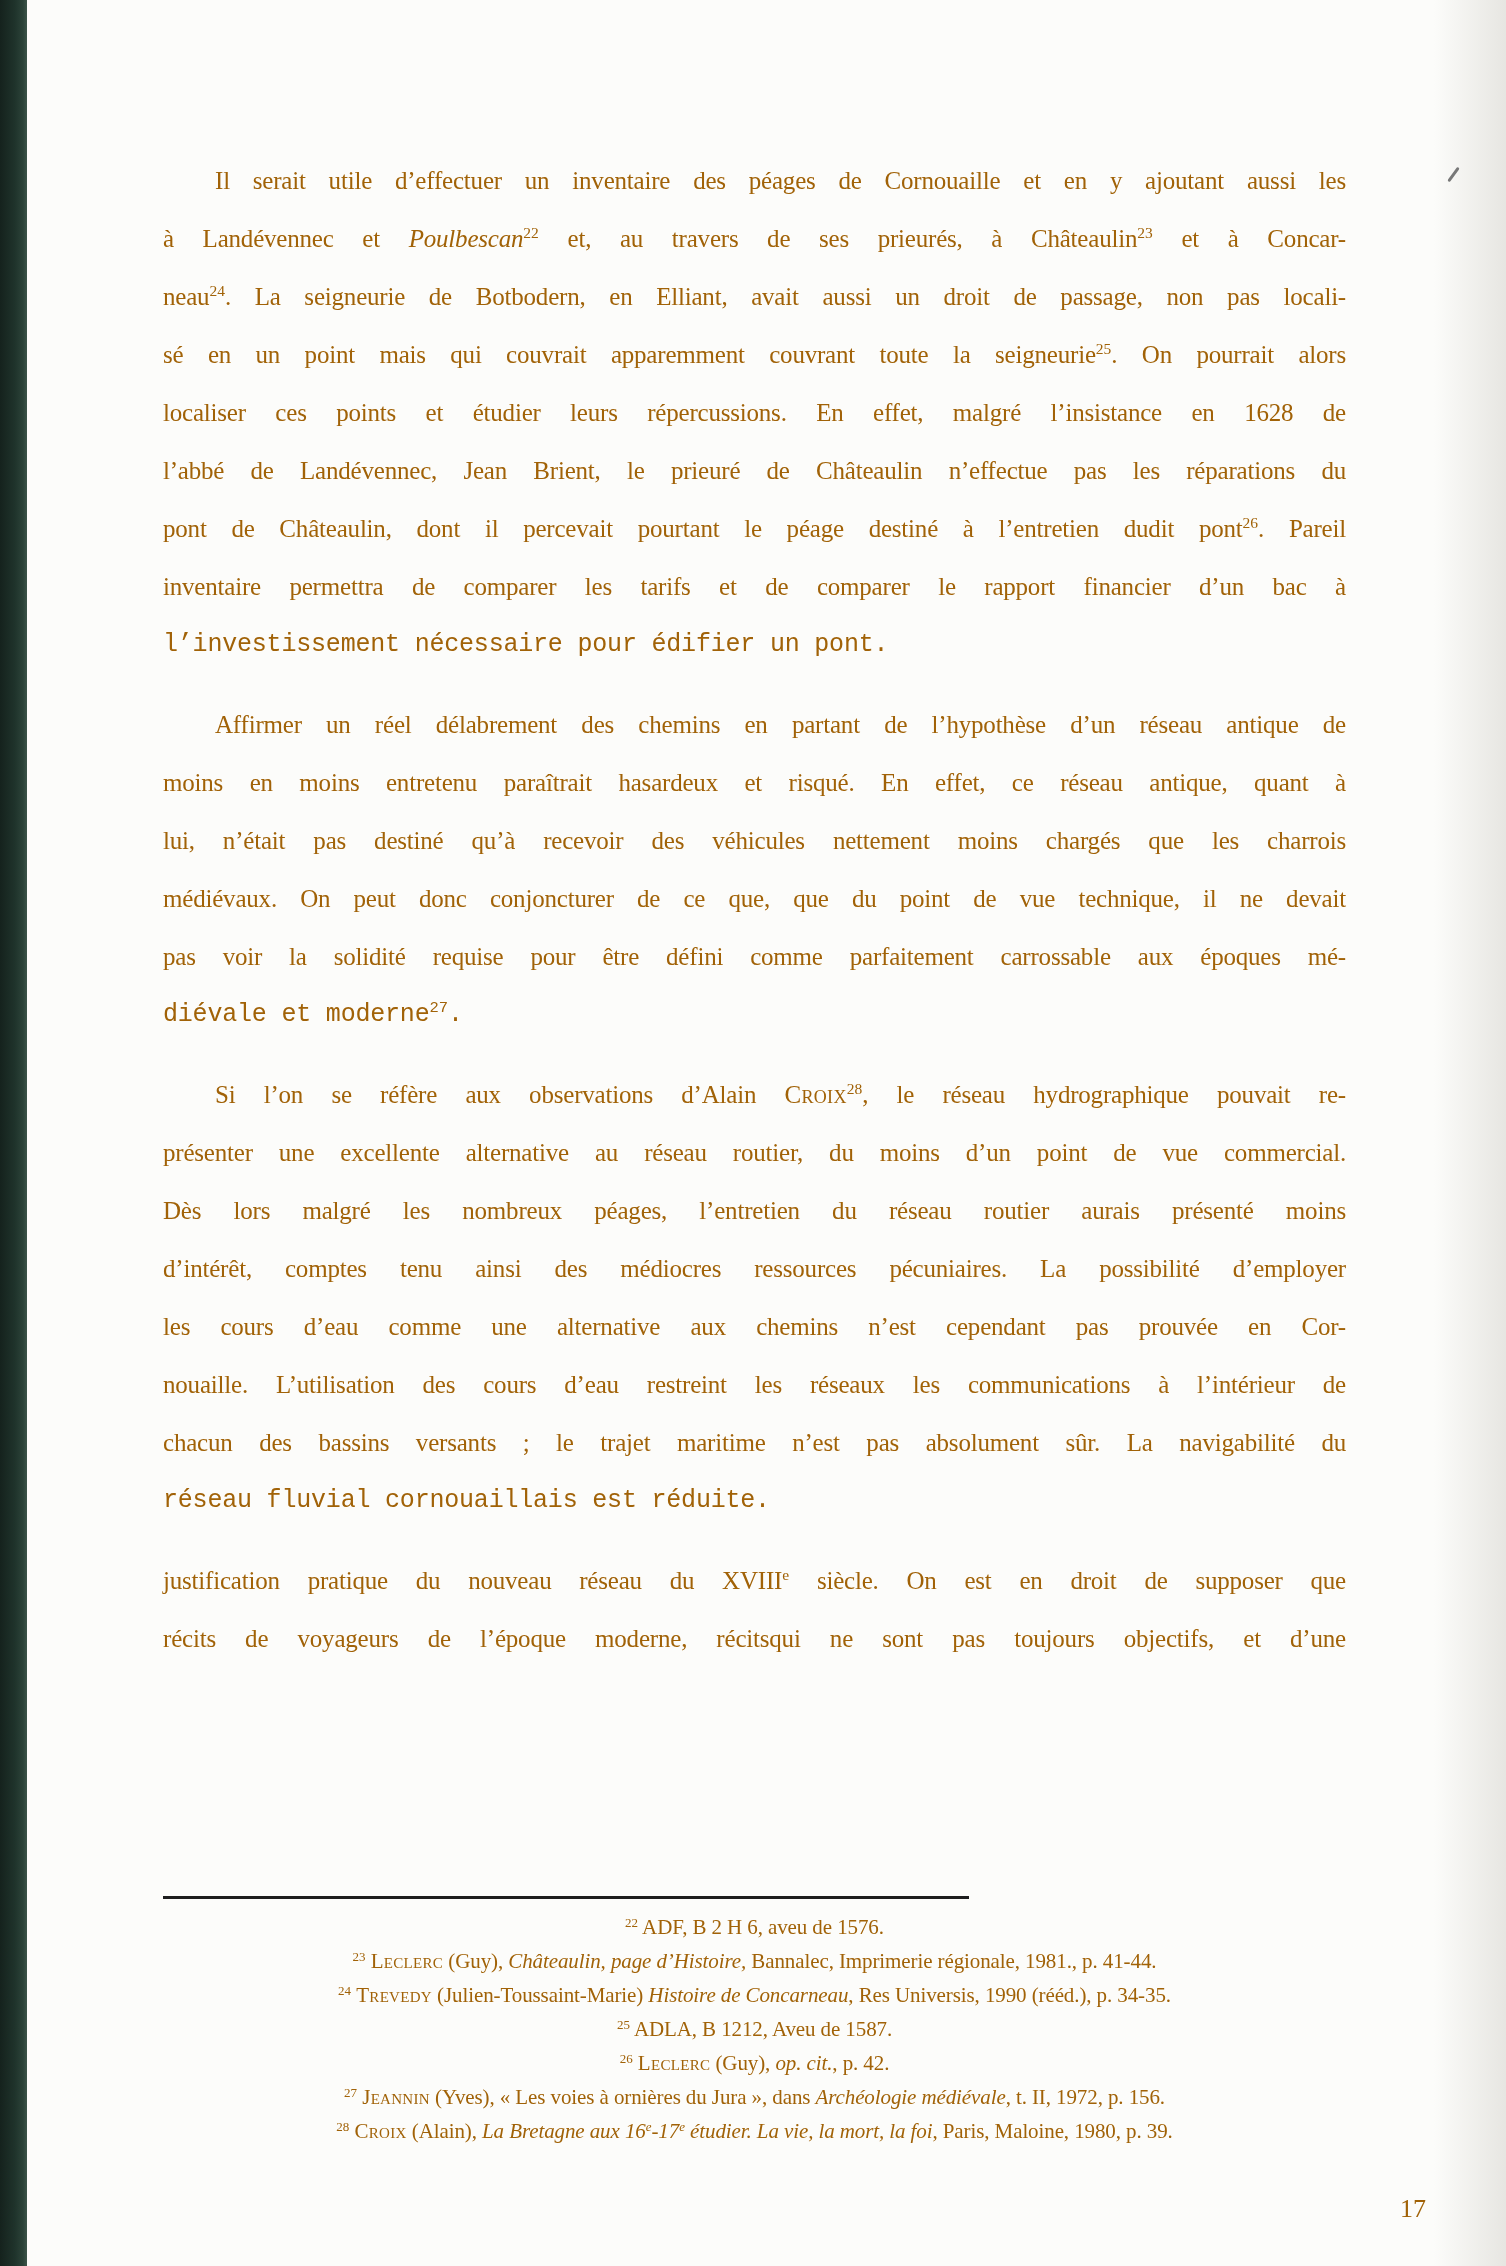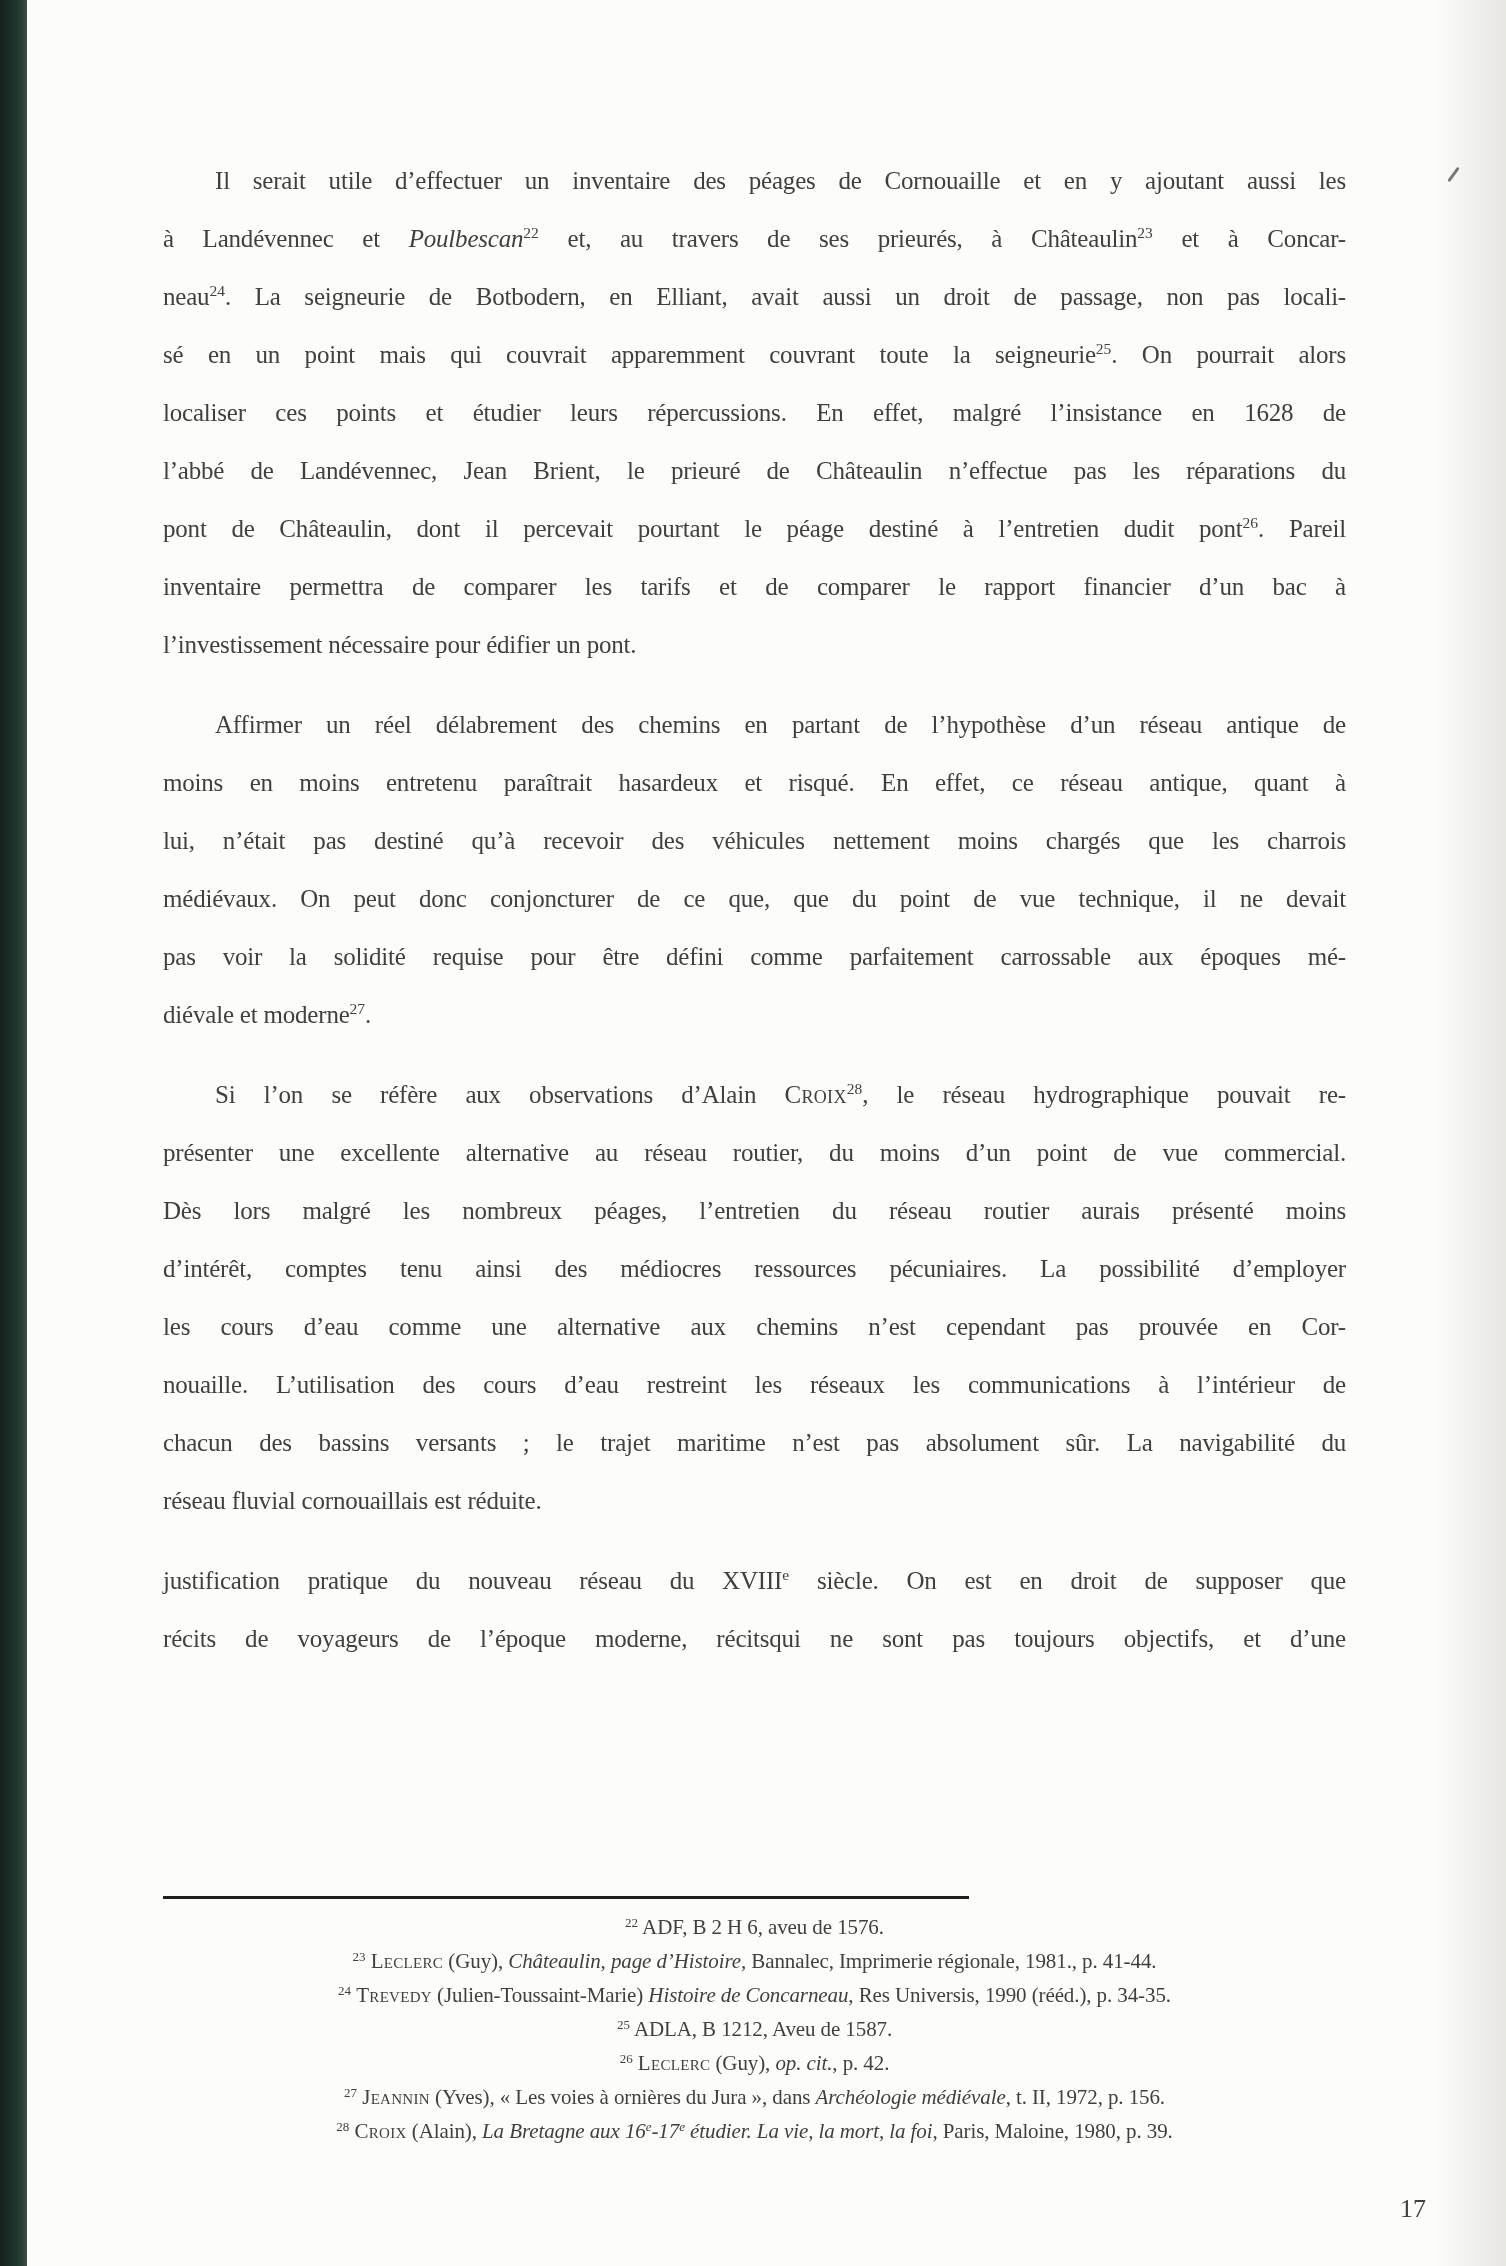--- a/index.html
+++ b/index.html
@@ -3,21 +3,21 @@
 <meta charset="utf-8">
 <style>
   html, body { margin: 0; padding: 0; background: #777; }
   .page {
     position: relative;
     width: 1506px;
     height: 2266px;
     background: #fcfcfa;
     overflow: hidden;
     font-family: "Liberation Serif", serif;
-    color: #404040;
+    color: #a16207;
   }
   
   .edge-stripe {
     position: absolute;
     left: 0; top: 0; bottom: 0;
     width: 27px;
     background: linear-gradient(to right, #15221d 0%, #1f332b 55%, #2b4238 85%, #3c5449 100%);
   }
   
   .right-shade {
@@ -45,21 +45,21 @@
   }
   .para { margin: 0 0 22px 0; }
   .line {
     text-align: justify;
     text-align-last: justify;
     text-justify: inter-word;
     height: 58px;
     overflow: visible;
   }
   .line.indent { text-indent: 52px; }
-  .line.last { text-align-last: left; }
+  .line.last { text-align-last: left; font-family: Liberation Mono, monospace; }
   .i { font-style: italic; }
   .sc { font-variant: small-caps; letter-spacing: 0.3px; }
   .sup {
     font-size: 62%;
     position: relative;
     top: -0.55em;
     line-height: 0;
     letter-spacing: 0;
   }
   .footnote-area {

